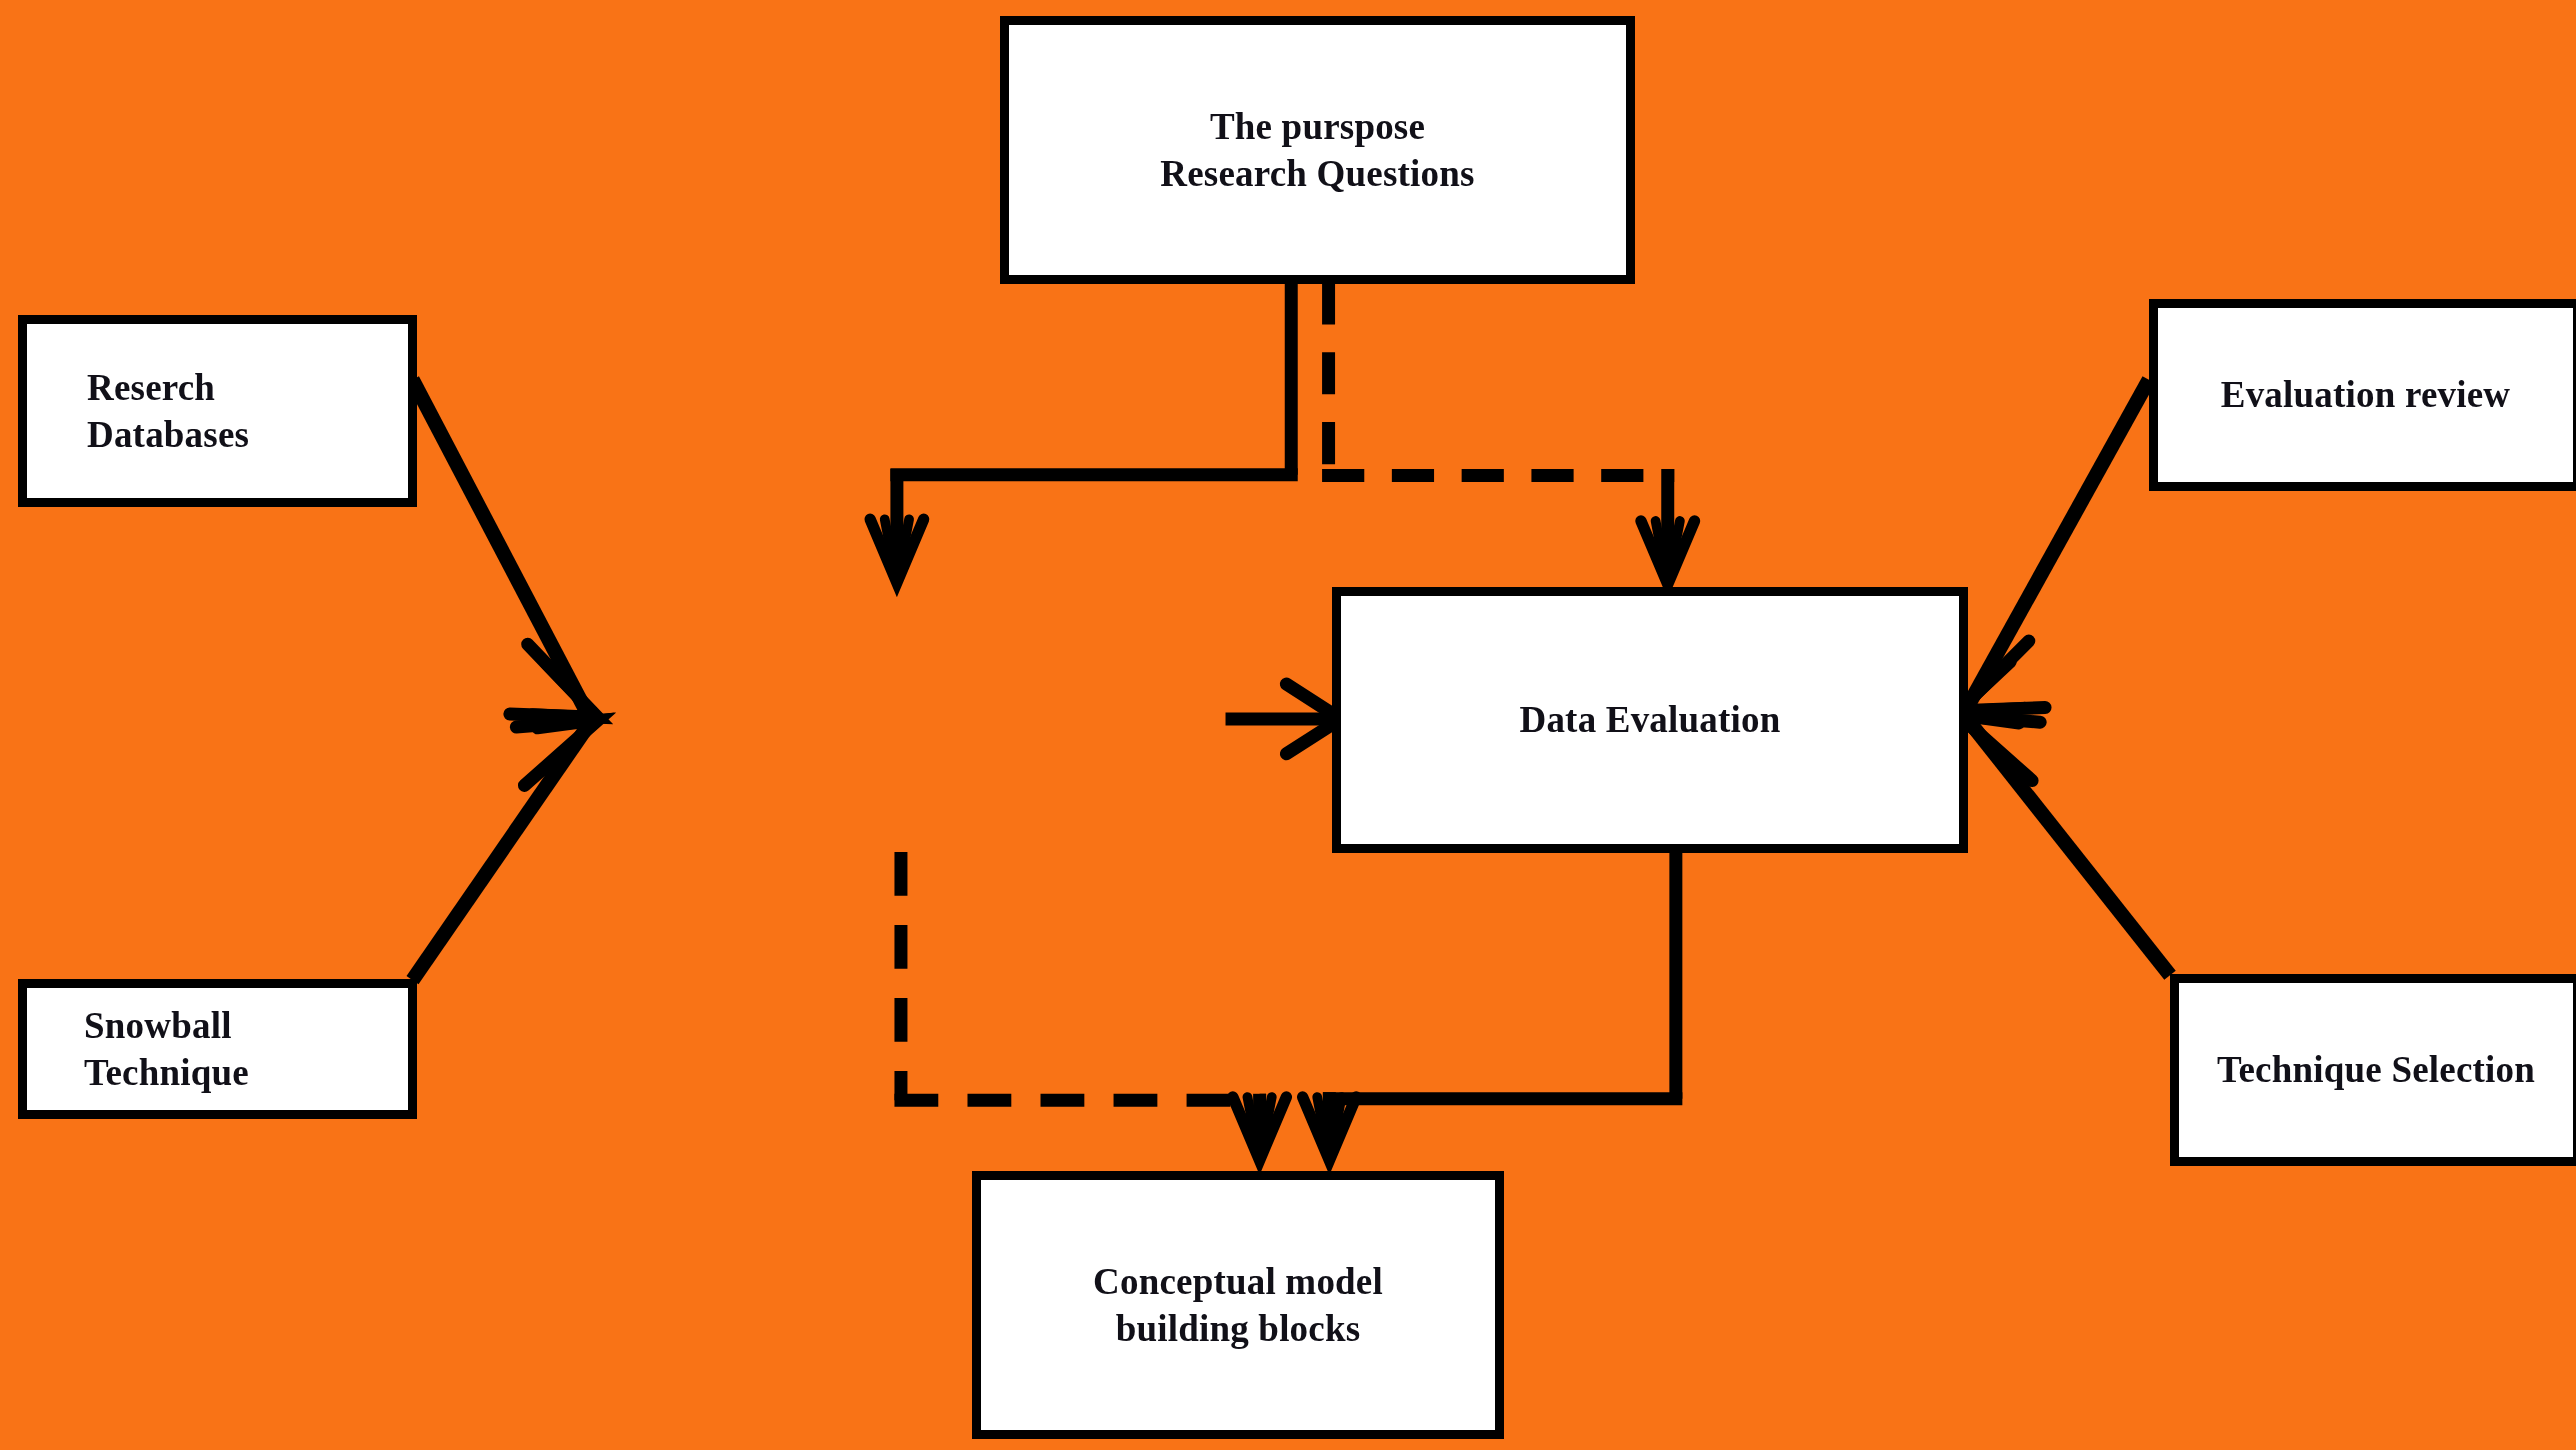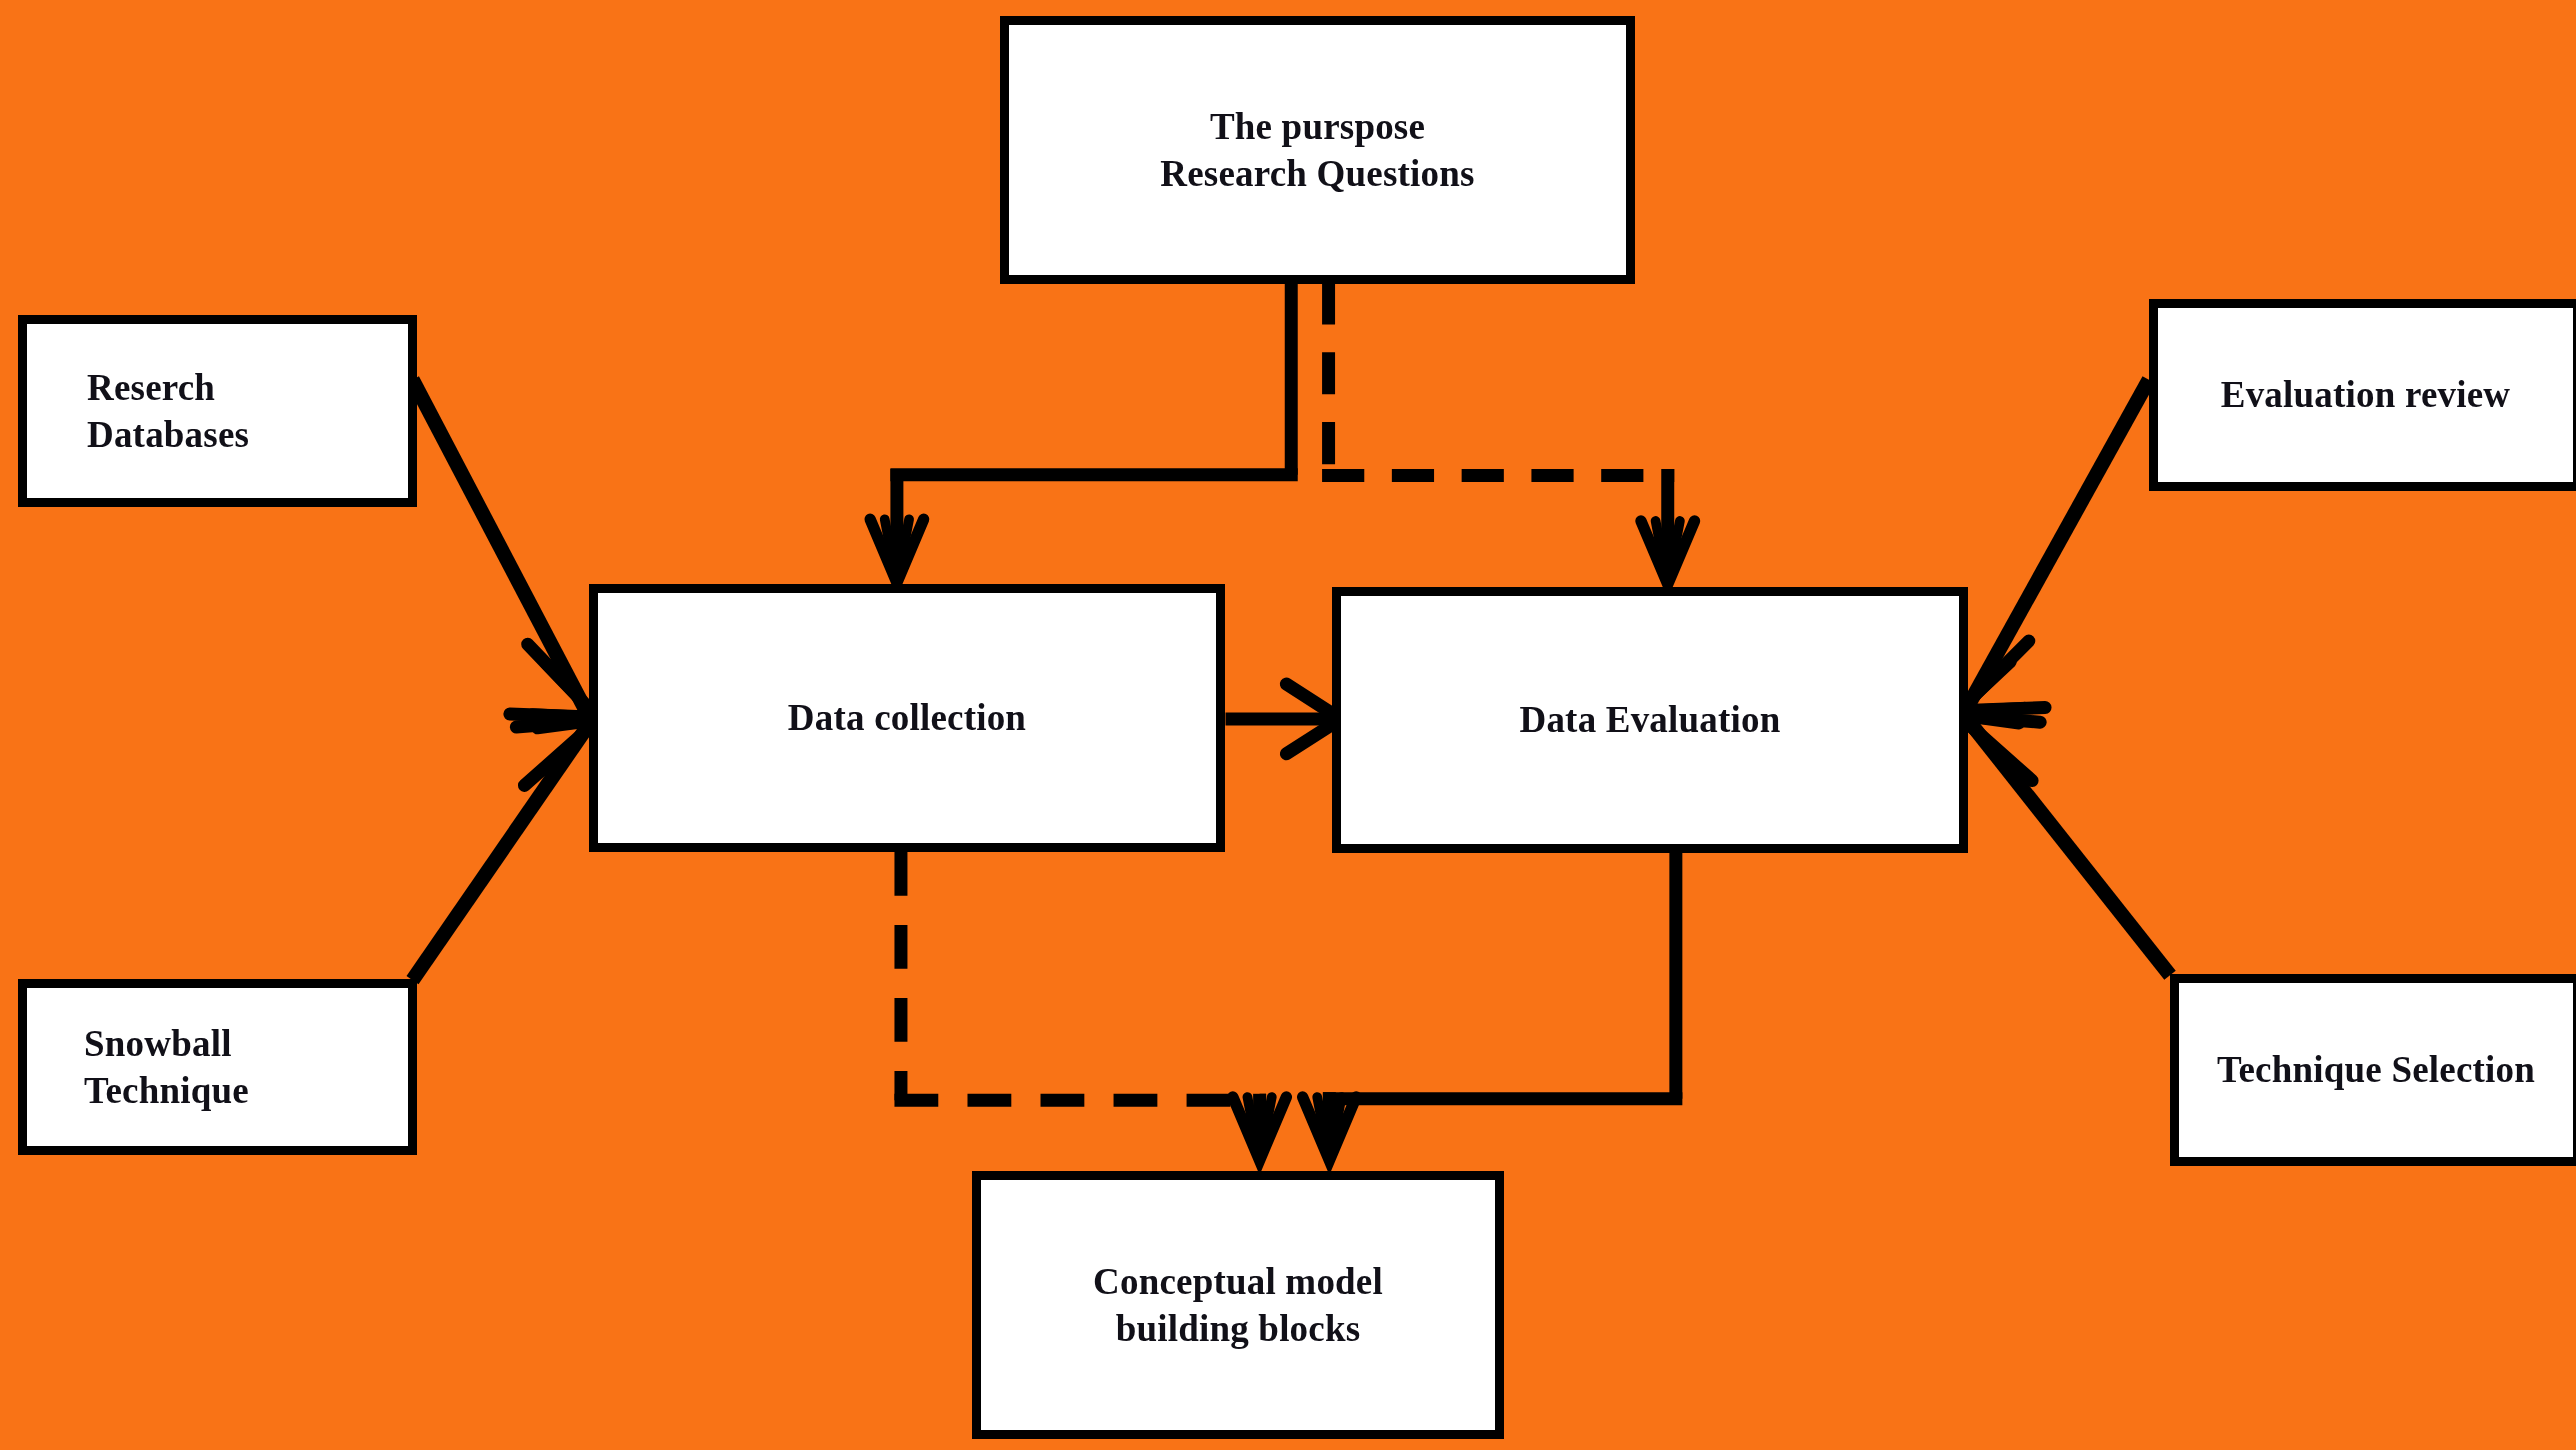--- a/index.html
+++ b/index.html
@@ -43,21 +43,21 @@
     white-space: pre-line;
     font-family: "Liberation Serif", "DejaVu Serif", serif;
   }
   
   #node-purpose      { left: 1000px; top: 16px;   width: 635px;  height: 268px; }
   #node-purpose .node-label { font-size: 37px; }
 
   #node-research-db  { left: 18px;   top: 315px;  width: 399px;  height: 192px; }
   #node-research-db .node-label { font-size: 37px; text-align: left; padding-left: 60px; width: 100%; box-sizing: border-box; }
 
-  #node-snowball     { left: 18px;   top: 979px; width: 399px;  height: 176px; }
+  #node-snowball     { left: 18px;   top: 979px; width: 399px;  height: 140px; }
   #node-snowball .node-label { font-size: 37px; text-align: left; padding-left: 57px; width: 100%; box-sizing: border-box; }
 
   #node-literature   { left: 2149px; top: 299px;  width: 433px;  height: 192px; }
   #node-literature .node-label { font-size: 37px; }
 
   #node-criteria     { left: 2170px; top: 974px; width: 412px;  height: 192px; }
   #node-criteria .node-label { font-size: 37px; }
 
   #node-data-collection { left: 589px; top: 584px; width: 636px; height: 268px; }
   #node-data-collection .node-label { font-size: 37px; font-weight: bold; }
@@ -158,23 +158,20 @@
   </div>
 
   <div class="node-box" id="node-literature">
     <span class="node-label">Evaluation review</span>
   </div>
 
   <div class="node-box" id="node-criteria">
     <span class="node-label">Technique Selection</span>
   </div>
 
-  <div class="node-box" id="node-data-collection">
-    <span class="node-label">Data collection</span>
-  </div>
 
   <div class="node-box" id="node-data-evaluation">
     <span class="node-label">Data Evaluation</span>
   </div>
 
   <div class="node-box" id="node-conceptual">
     <span class="node-label">Conceptual model
 building blocks</span>
   </div>
 

